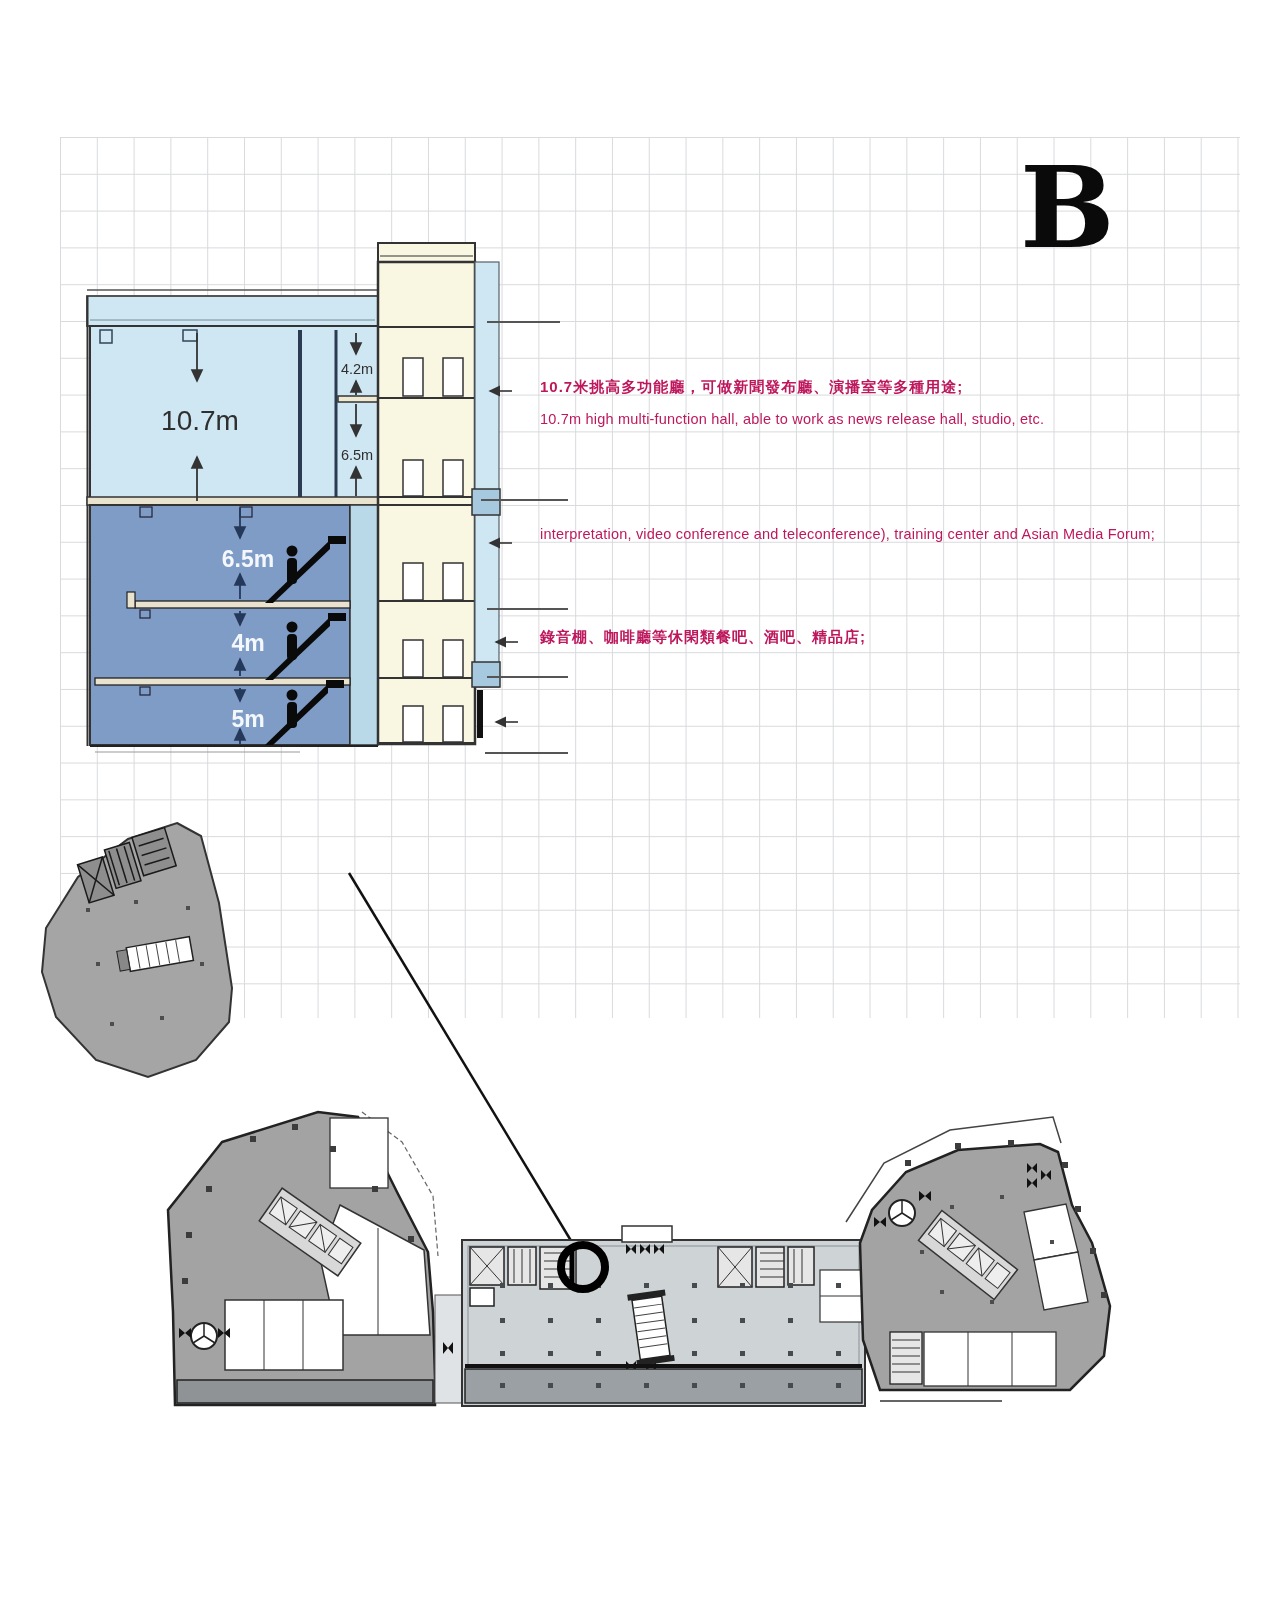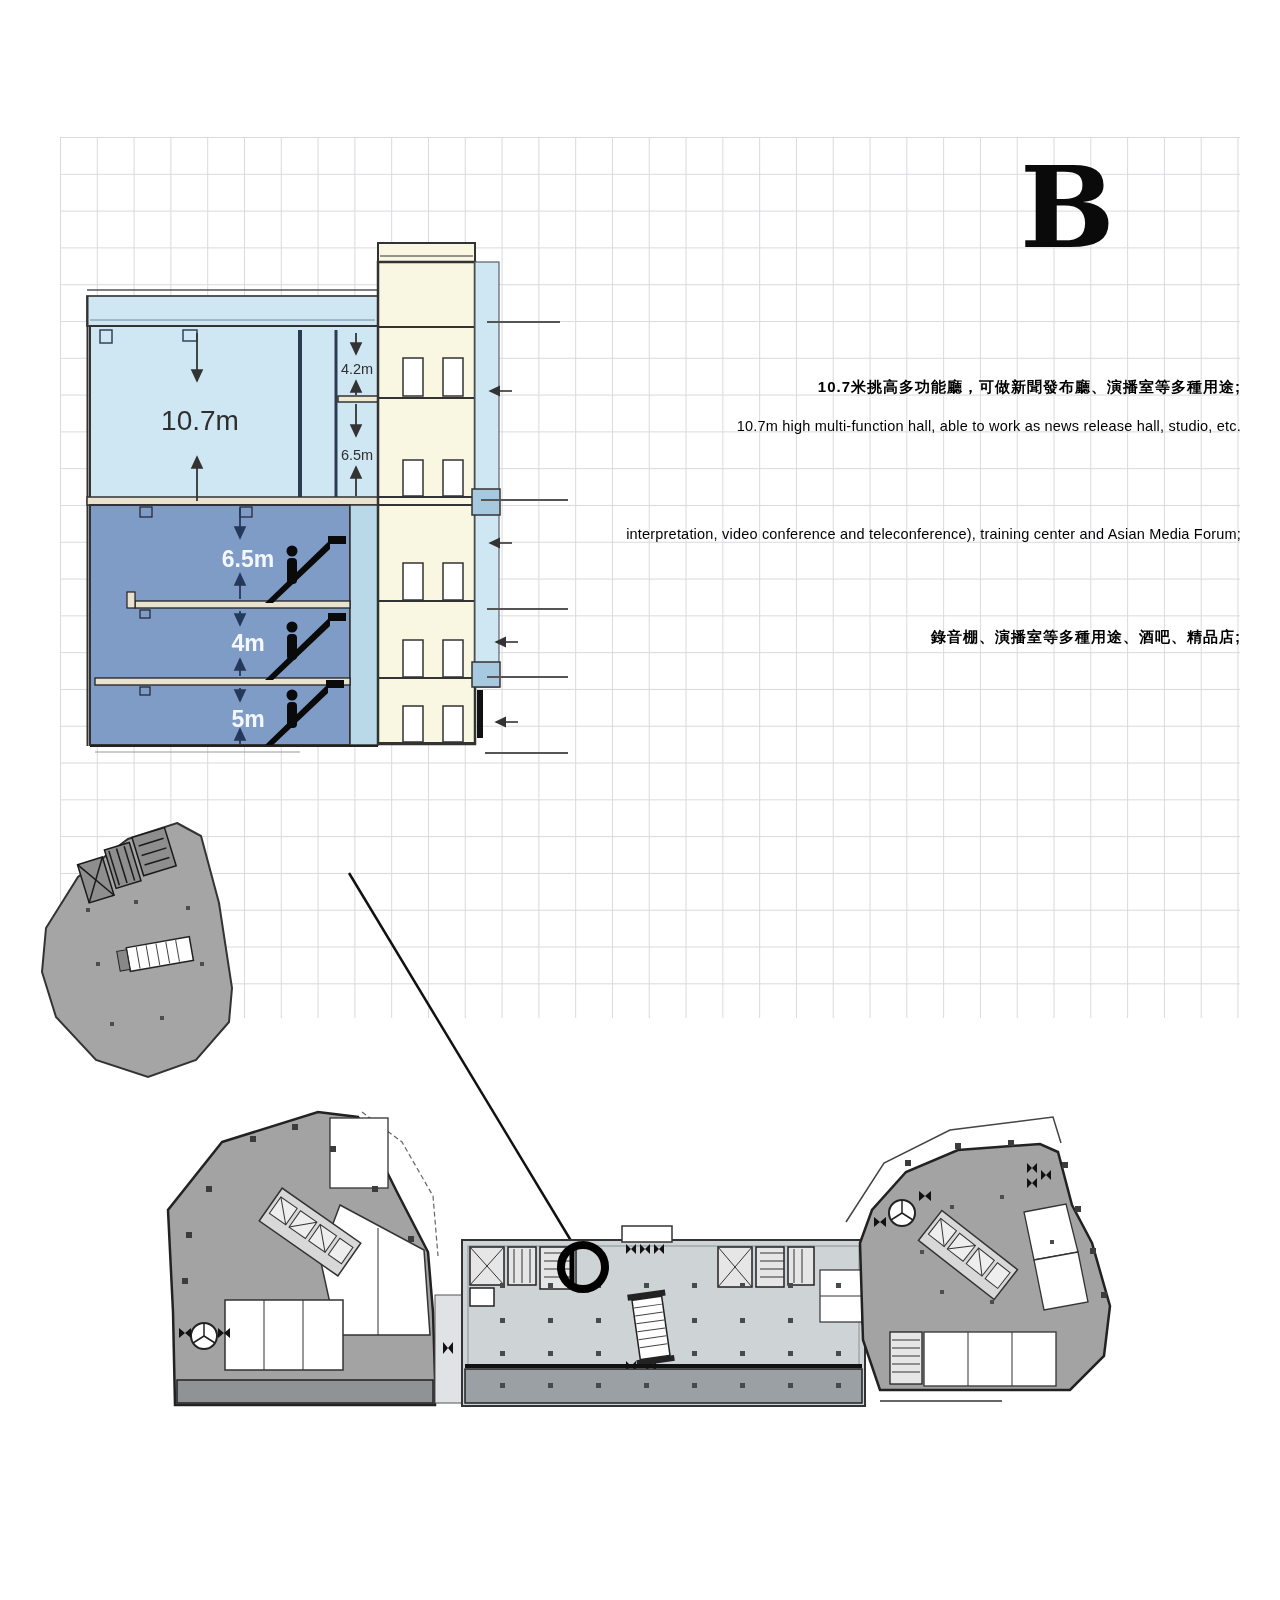--- a/index.html
+++ b/index.html
@@ -7,24 +7,24 @@
         font-family:"Liberation Sans",sans-serif;}
   #grid{position:absolute;left:60px;top:137px;width:1180px;height:881px;
         background-image:
           linear-gradient(to right,#d9dade 1px,transparent 1px),
           linear-gradient(to bottom,#d9dade 1px,transparent 1px);
         background-size:36.8px 36.8px;}
   #drawing{position:absolute;left:0;top:0;width:1280px;height:1600px;}
   svg text{font-family:"Liberation Sans",sans-serif;}
   .lblDark{fill:#2f2f2f;}
   .lblWhite{fill:#f4f8fc;font-weight:bold;}
-  .ann{position:absolute;left:556px;width:685px;color:#000000;text-align:right;}
+  .ann{position:absolute;left:540px;width:685px;color:#be185d;}
   .ann .zh{font-weight:bold;font-size:15px;letter-spacing:1px;line-height:20px;}
-  .ann .en{font-size:14.5px;line-height:21px;letter-spacing:0.2px;margin-top:19px;}
-  .ann .en2{font-size:14.5px;line-height:21px;letter-spacing:0.2px;padding-left:12px;}
+  .ann .en{font-size:14.5px;line-height:21px;letter-spacing:0.2px;margin-top:12px;}
+  .ann .en2{font-size:14.5px;line-height:21px;letter-spacing:0.2px;}
   #big-letter{position:absolute;left:1020px;top:158px;font-family:"DejaVu Serif",serif;
         font-weight:bold;font-size:112px;line-height:100px;color:#0a0a0a;}
 </style>
 </head>
 <body>
 
 <div id="page">
 
   <div id="grid"></div>
 
@@ -405,17 +405,17 @@
   <div class="ann" style="top:377px">
     <div class="zh">10.7米挑高多功能廳，可做新聞發布廳、演播室等多種用途;</div>
     <div class="en">10.7m high multi-function hall, able to work as news release hall, studio, etc.</div>
   </div>
 
   <div class="ann" style="top:524px">
     <div class="en2">interpretation, video conference and teleconference), training center and Asian Media Forum;</div>
   </div>
 
   <div class="ann" style="top:627px">
-    <div class="zh">錄音棚、演播室等多種用途、酒吧、精品店;</div>
+    <div class="zh">錄音棚、咖啡廳等休閑類餐吧、酒吧、精品店;</div>
   </div>
 
 
 </div>
 
 </body></html>

